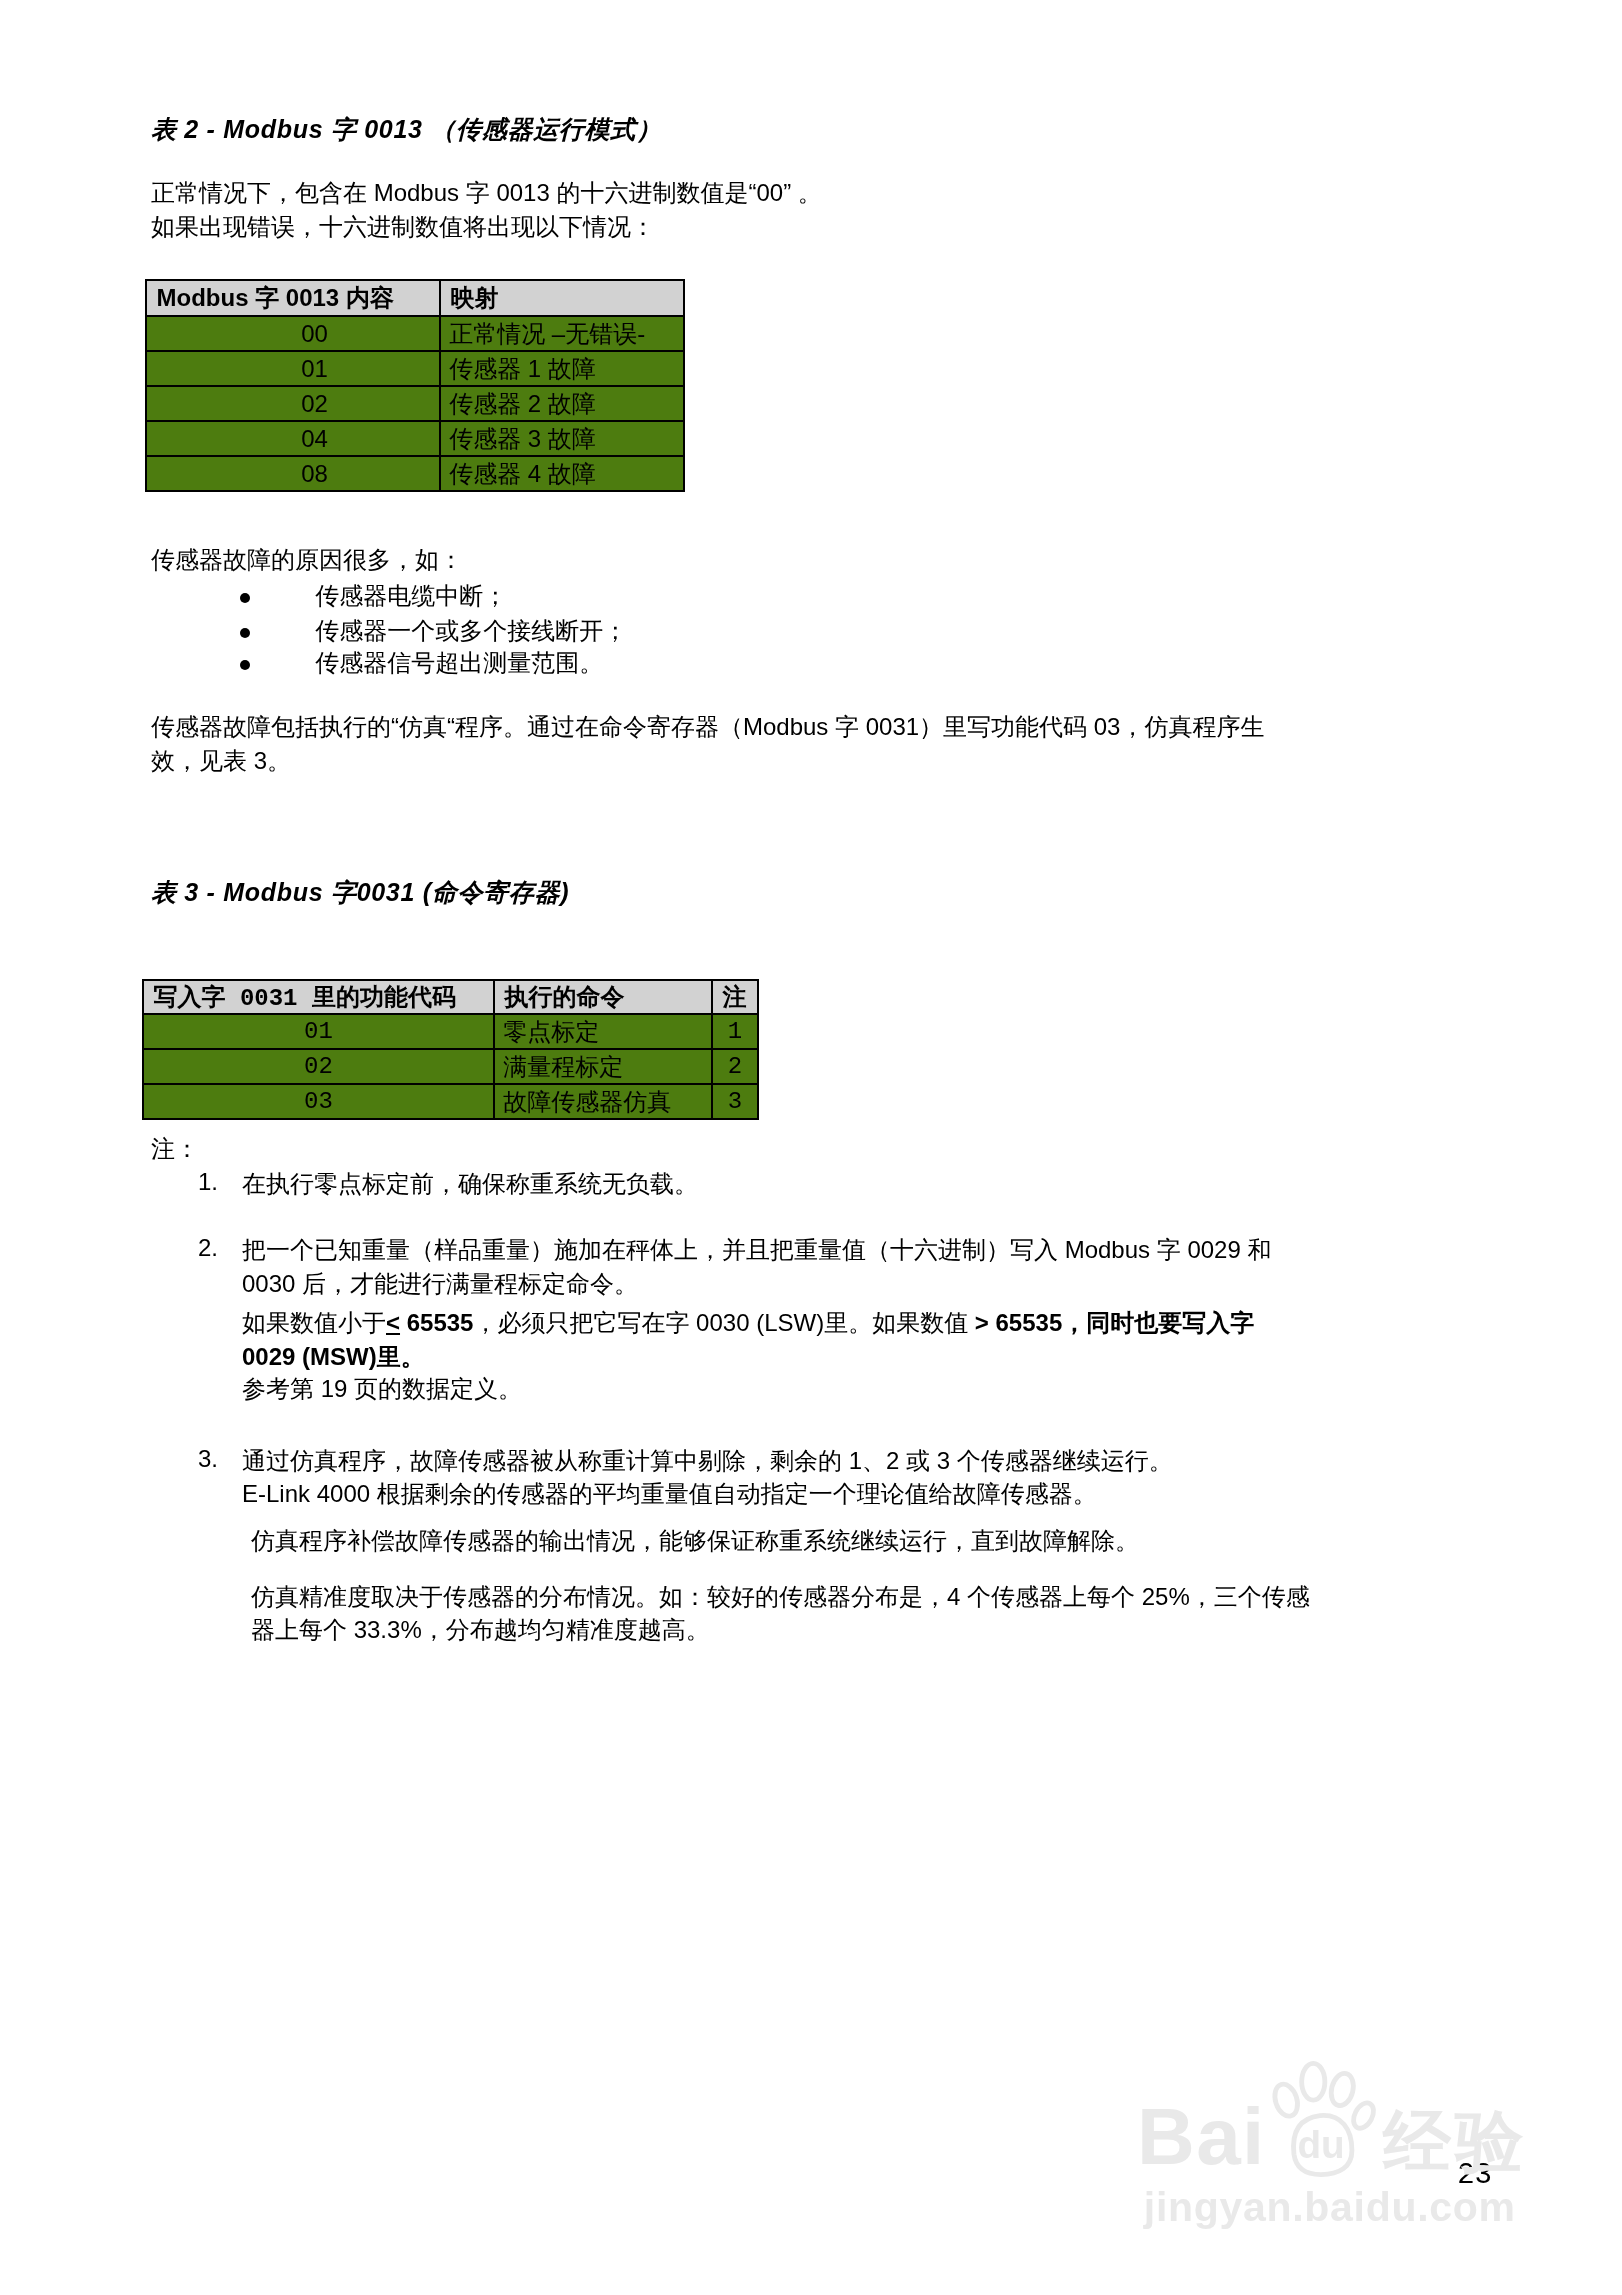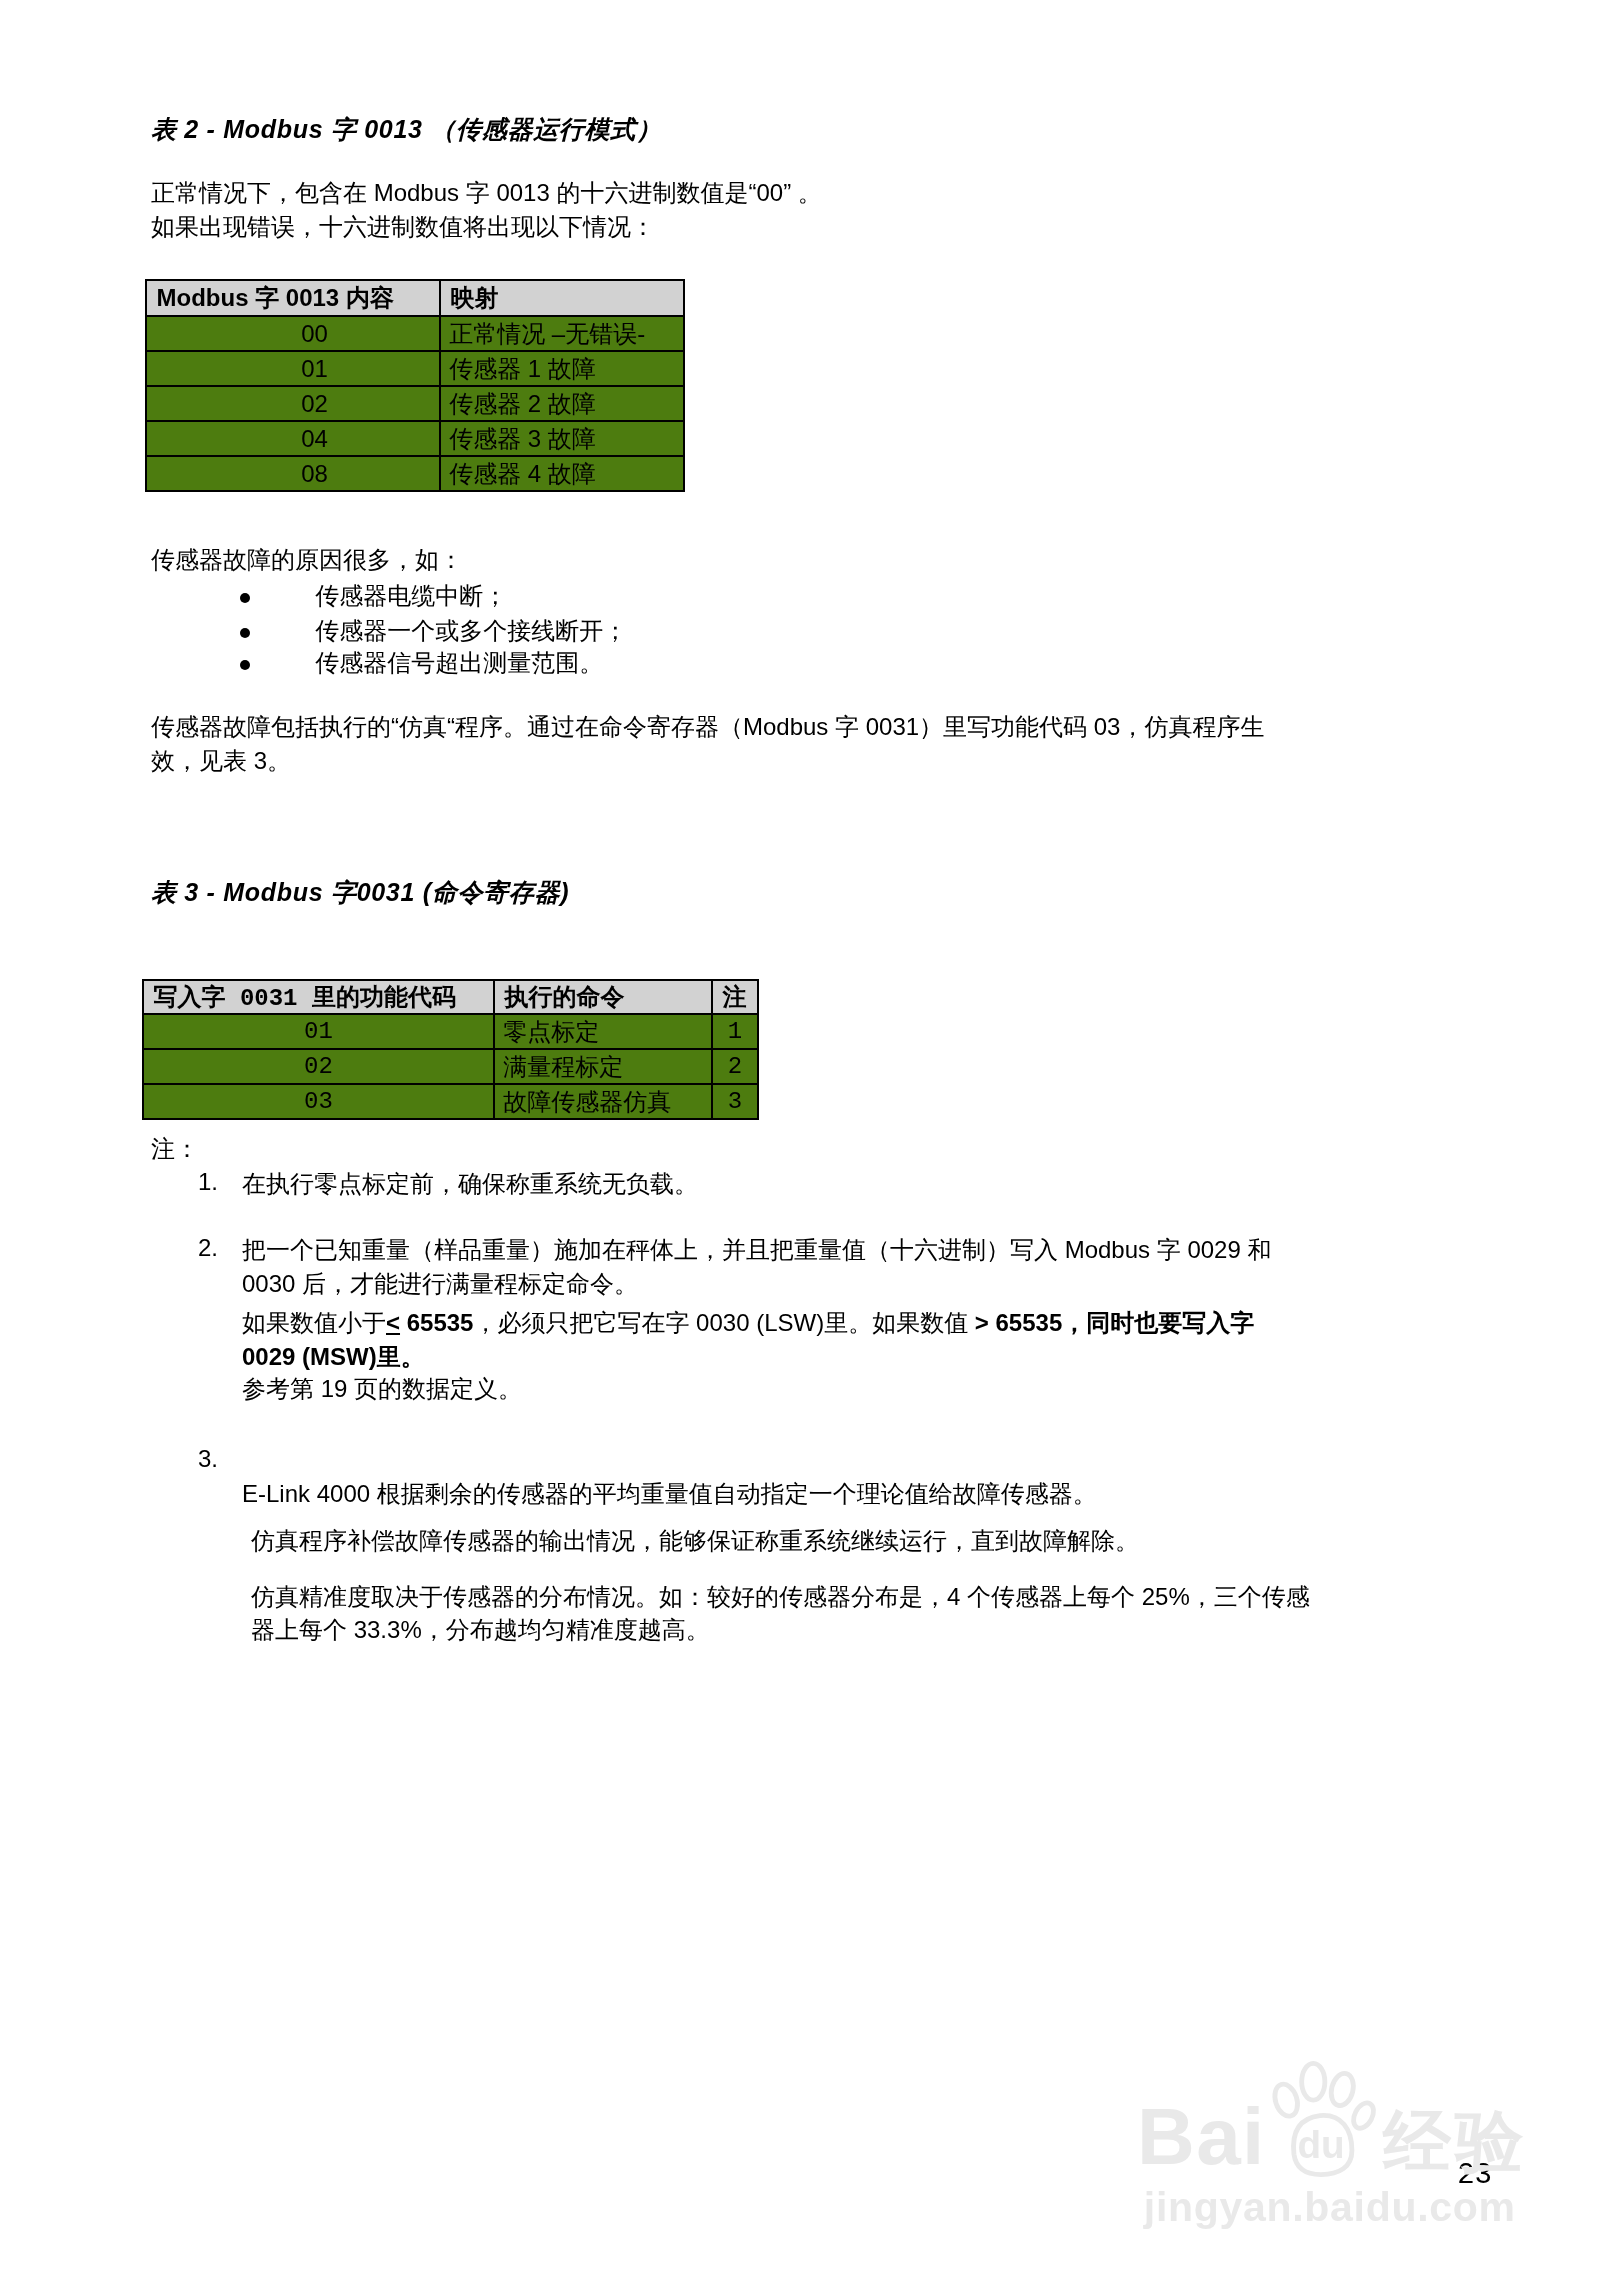--- a/index.html
+++ b/index.html
@@ -140,20 +140,21 @@
   <div class="note-text" style="top:1168px;">在执行零点标定前，确保称重系统无负载。</div>
 
   <div class="note-num" style="top:1234px;">2.</div>
   <div class="note-text" style="top:1234px;">把一个已知重量（样品重量）施加在秤体上，并且把重量值（十六进制）写入 Modbus 字 0029 和</div>
   <div class="note-text" style="top:1268px;">0030 后，才能进行满量程标定命令。</div>
   <div class="note-text" style="top:1307px;"><span>如果数值小于</span><span class="ltu">&lt;</span><span class="b"> 65535</span><span>，必须只把它写在字 0030 (LSW)里。如果数值 </span><span class="b">&gt; 65535，同时也要写入字</span></div>
   <div class="note-text b" style="top:1341px;">0029 (MSW)里。</div>
   <div class="note-text" style="top:1373px;">参考第 19 页的数据定义。</div>
 
   <div class="note-num" style="top:1445px;">3.</div>
+  <div class="note-text" style="top:1445px;">通过仿真程序，故障传感器被从称重计算中剔除，剩余的 1、2 或 3 个传感器继续运行。</div>
   <div class="note-text" style="top:1478px;">E-Link 4000 根据剩余的传感器的平均重量值自动指定一个理论值给故障传感器。</div>
   <div class="note-text" style="left:251px; top:1525px;">仿真程序补偿故障传感器的输出情况，能够保证称重系统继续运行，直到故障解除。</div>
   <div class="note-text" style="left:251px; top:1580px; line-height:33px;">
     <div>仿真精准度取决于传感器的分布情况。如：较好的传感器分布是，4 个传感器上每个 25%，三个传感</div>
     <div>器上每个 33.3%，分布越均匀精准度越高。</div>
   </div>
 
   <div class="page-number">23</div>
 
   <div class="watermark">

